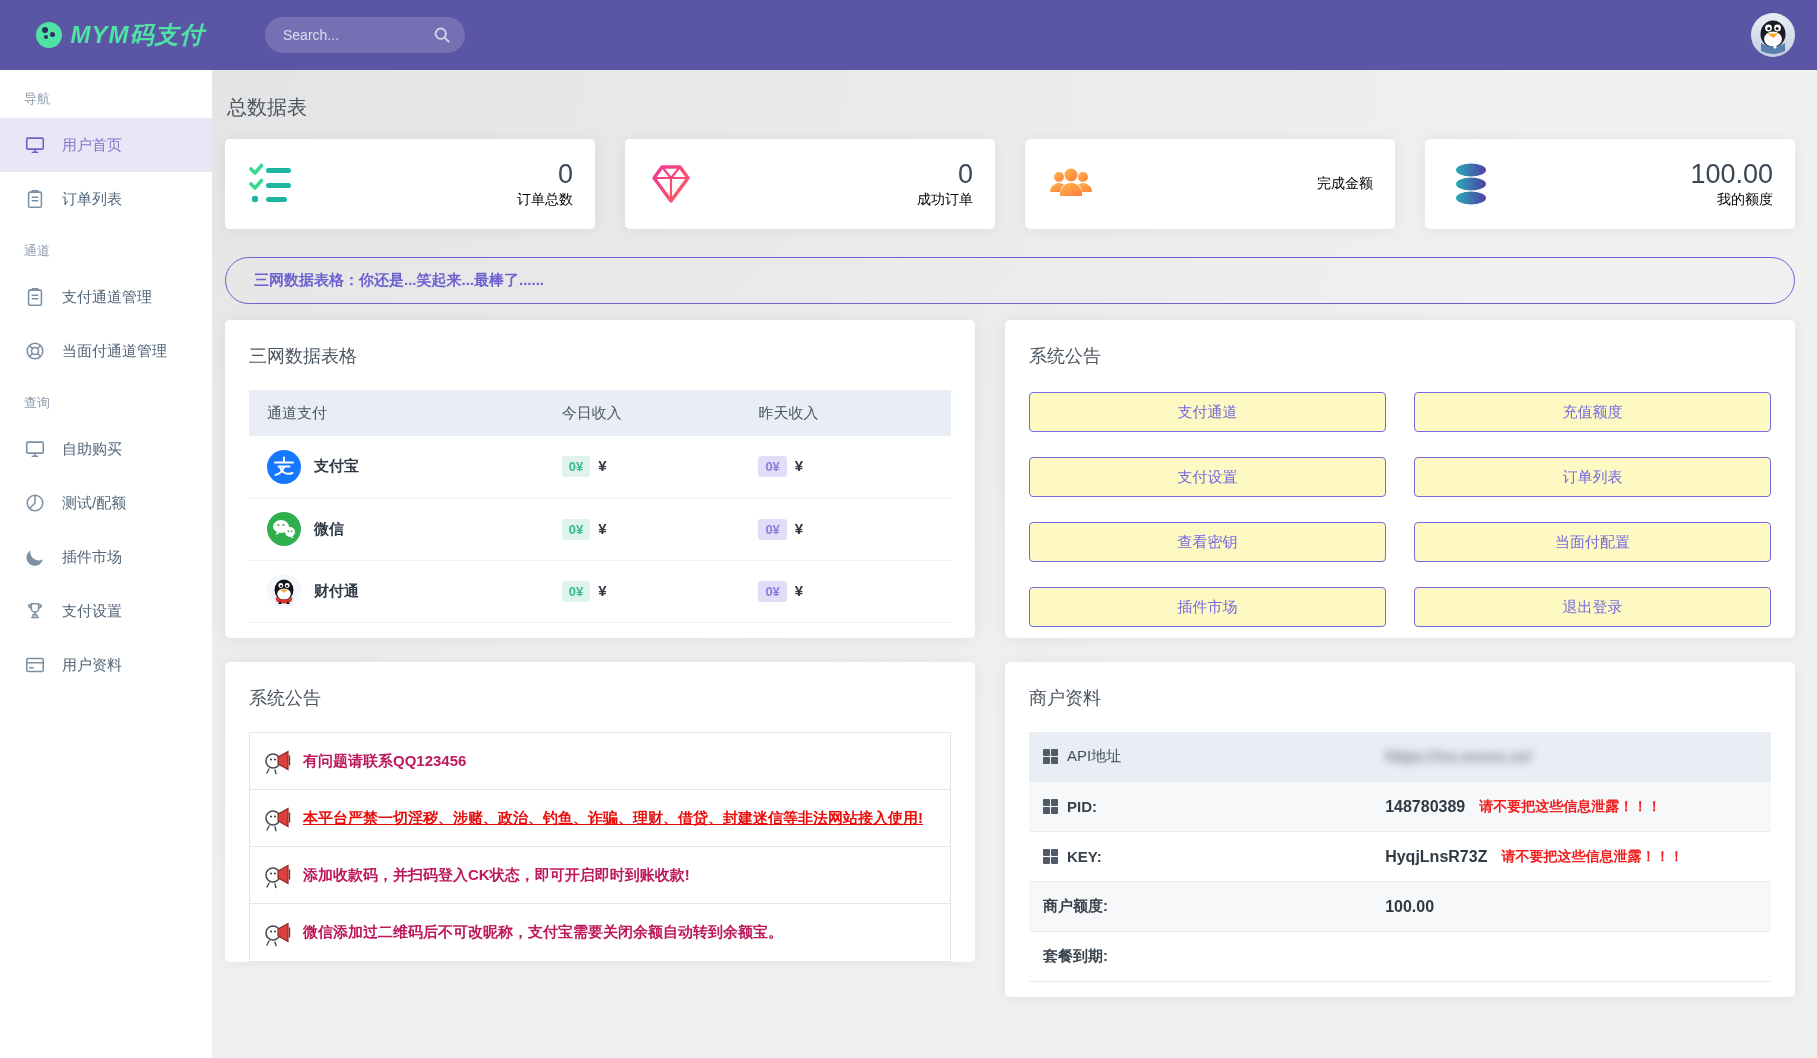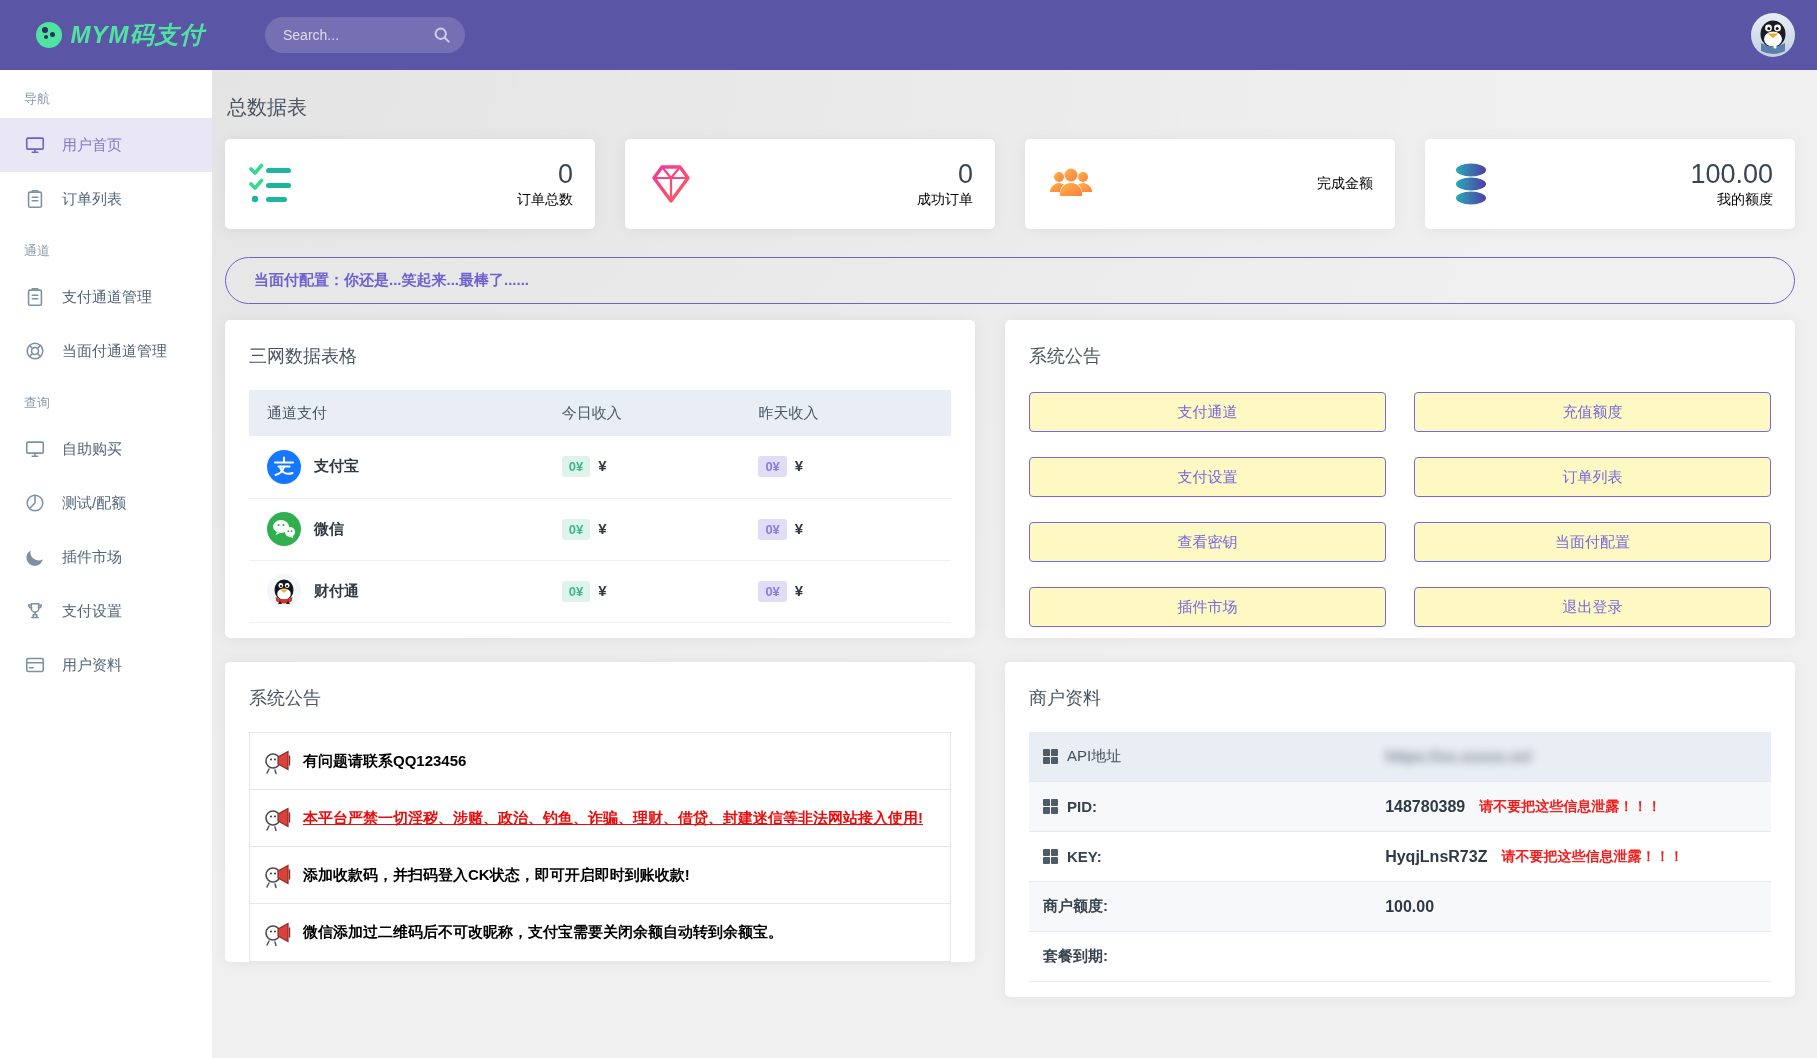--- a/index.html
+++ b/index.html
@@ -85,21 +85,21 @@
 
   
   .ann-card { height:300px; margin-top:24px; position:relative; }
   .ann-list { border:1px solid #e3e6ea; position:relative; }
   .ann-row { height:57px; display:flex; align-items:center; gap:10px; padding-left:13px;
     border-bottom:1px solid #e3e6ea; }
   .ann-row:last-child { border-bottom:none; }
   .ann-ico { width:30px; height:30px; flex:0 0 auto; display:flex; }
   .ann-ico svg { width:100%; height:100%; }
   .ann-text { font-size:15px; font-weight:bold; }
-  .ann-text.blue { color:#000000; }
+  .ann-text.blue { color:#be185d; }
   .ann-text.red { color:#ea0b0b;text-decoration:underline; }
   .watermark { position:absolute; left:95px; top:128px; font-size:36px; font-weight:bold;
     color:rgba(140,140,140,.30); letter-spacing:3px; pointer-events:none; white-space:nowrap; }
 
   
   .mer-card { height:335px; }
   .mer-row { height:50px; display:flex; align-items:center; border-bottom:1px solid #e8ebee; }
   .mer-row.head-row { background:#e9edf4; }
   .mer-row.stripe { background:#f7f8fa; }
   .mer-left { width:48%; display:flex; align-items:center; gap:9px; padding-left:14px; }
@@ -318,21 +318,21 @@
             </svg>
           </span>
           <div class="stat-right">
             <div class="stat-value">100.00</div>
             <div class="stat-label">我的额度</div>
           </div>
         </div>
       </div>
 
     <div class="quote-banner">
-      <span class="quote-text">当面付配置：你还是...笑起来...最棒了......</span>
+      <span class="quote-text">三网数据表格：你还是...笑起来...最棒了......</span>
     </div>
 
     <div class="columns">
       <div class="col-left">
 
         <div class="card net-card">
           <div class="card-title">三网数据表格</div>
           <table class="net-table">
             <thead>
                 <tr id="net-head">

